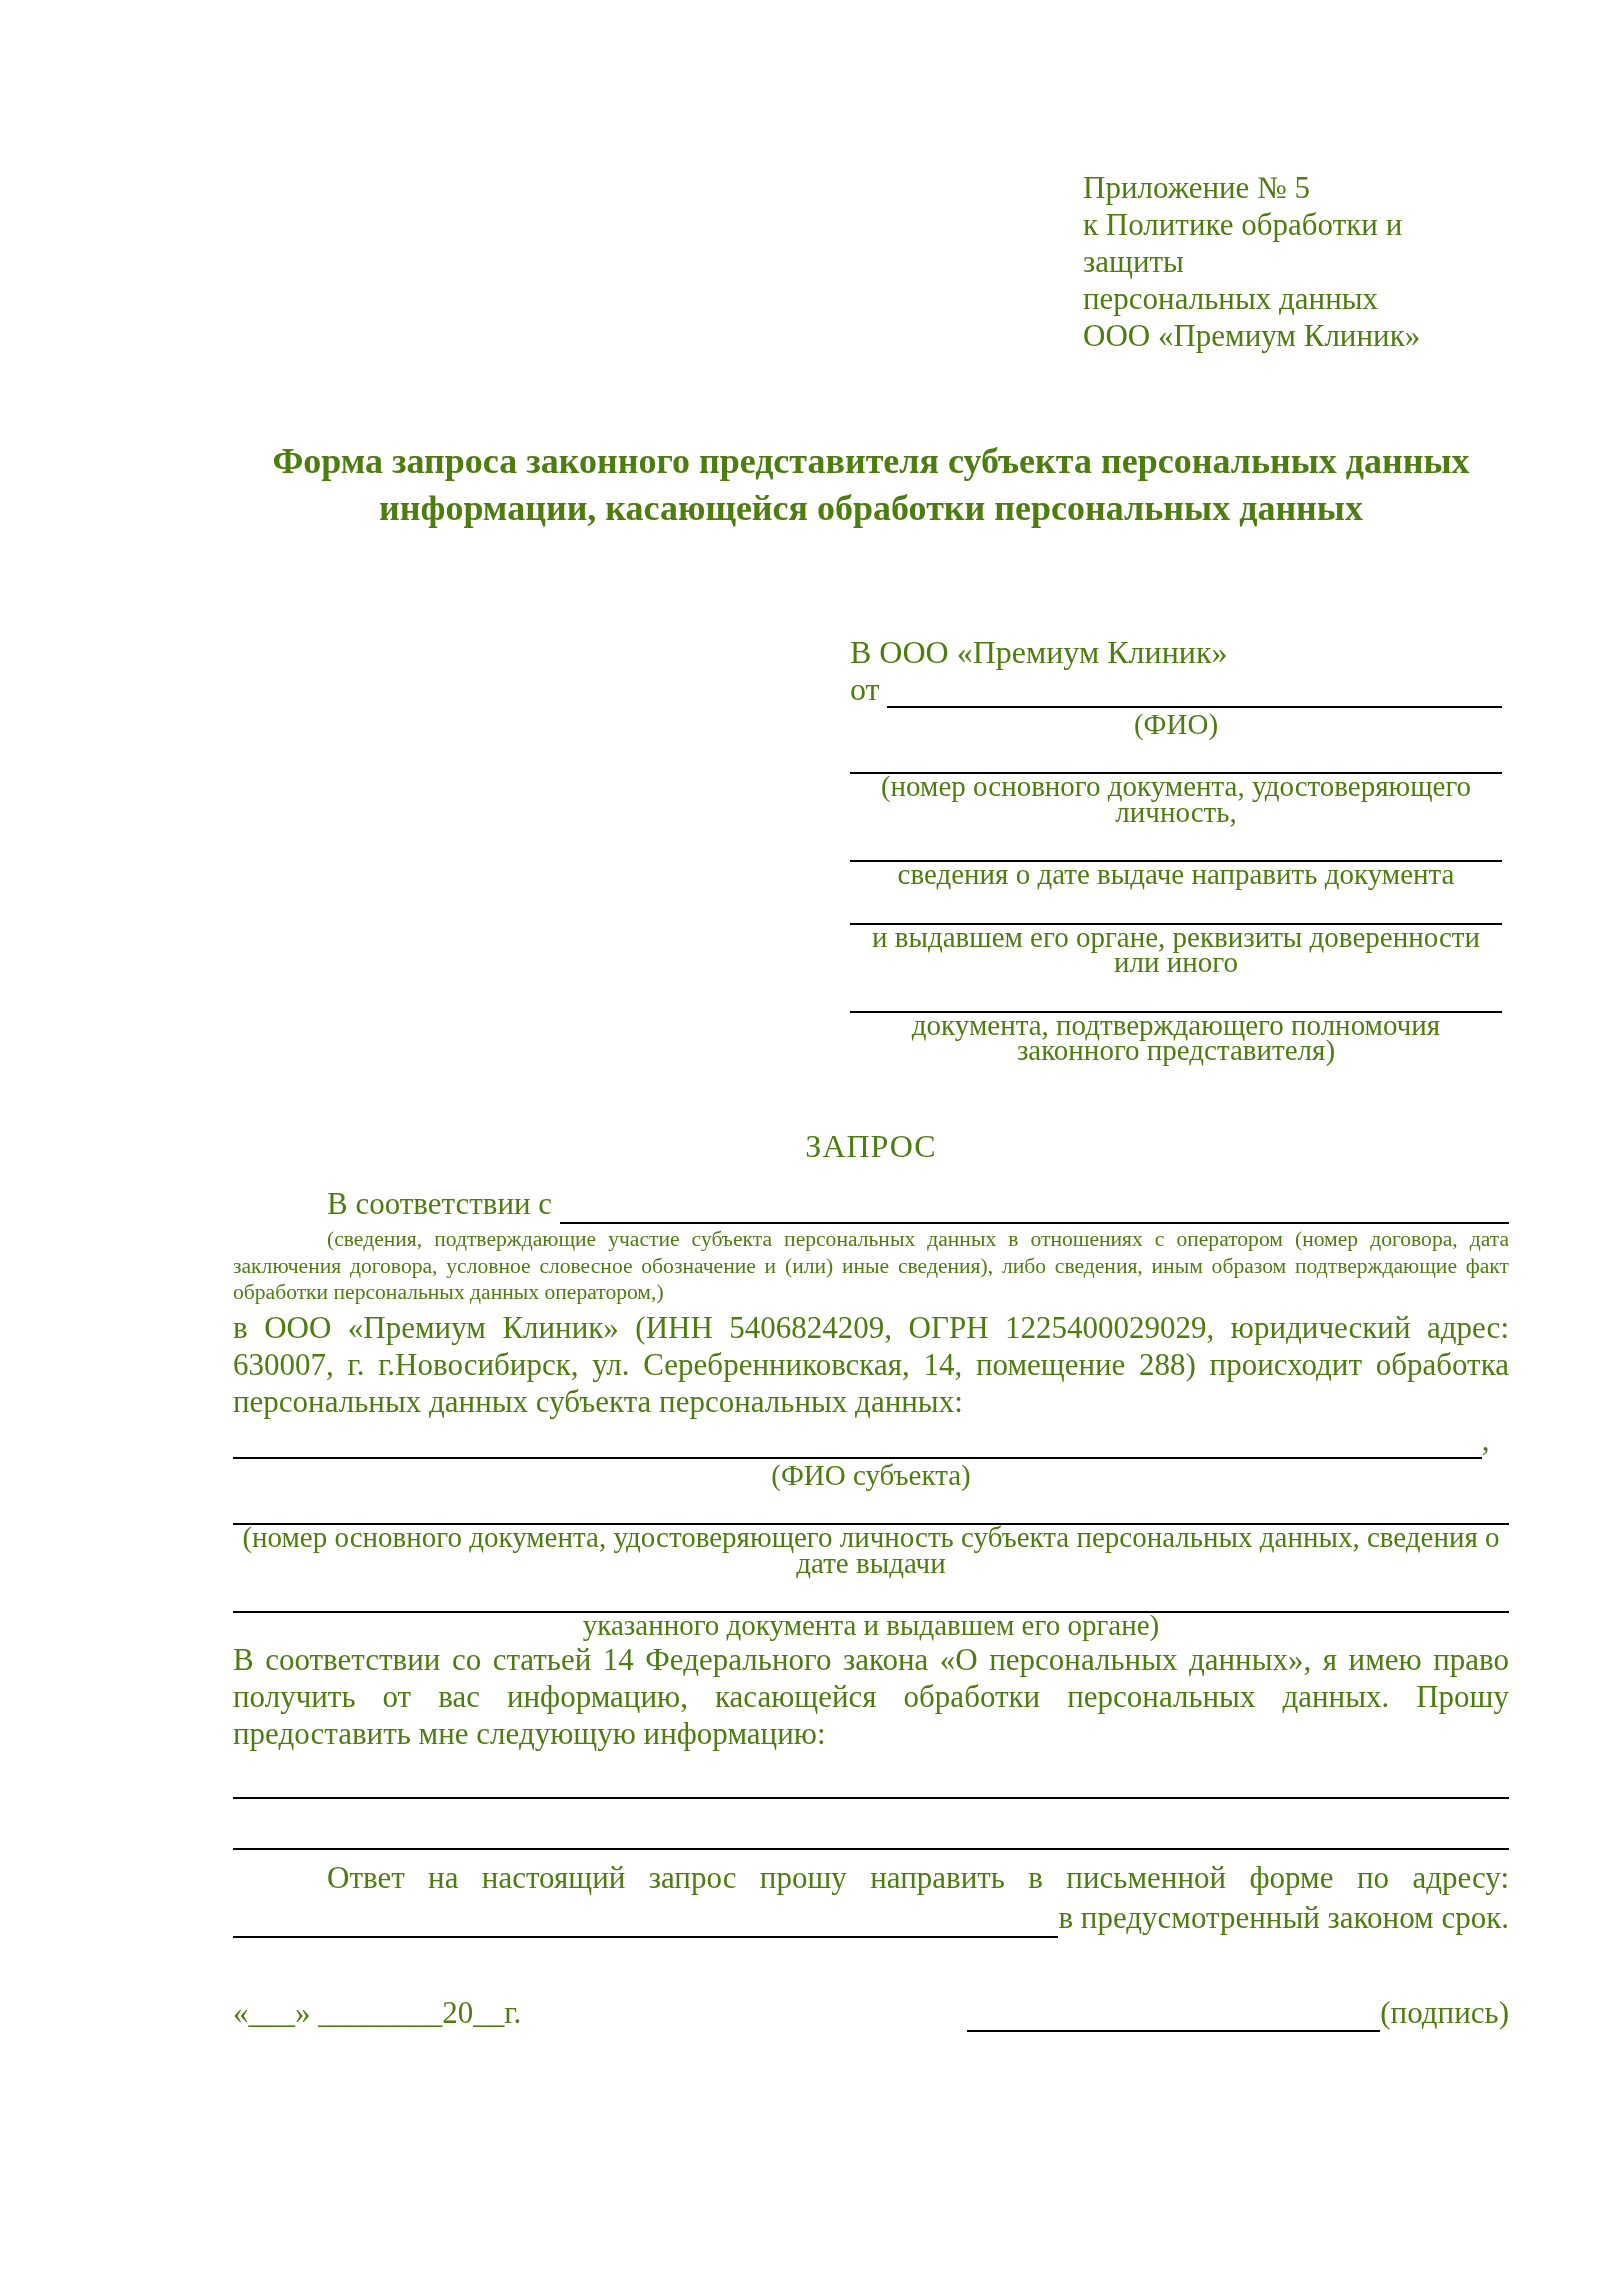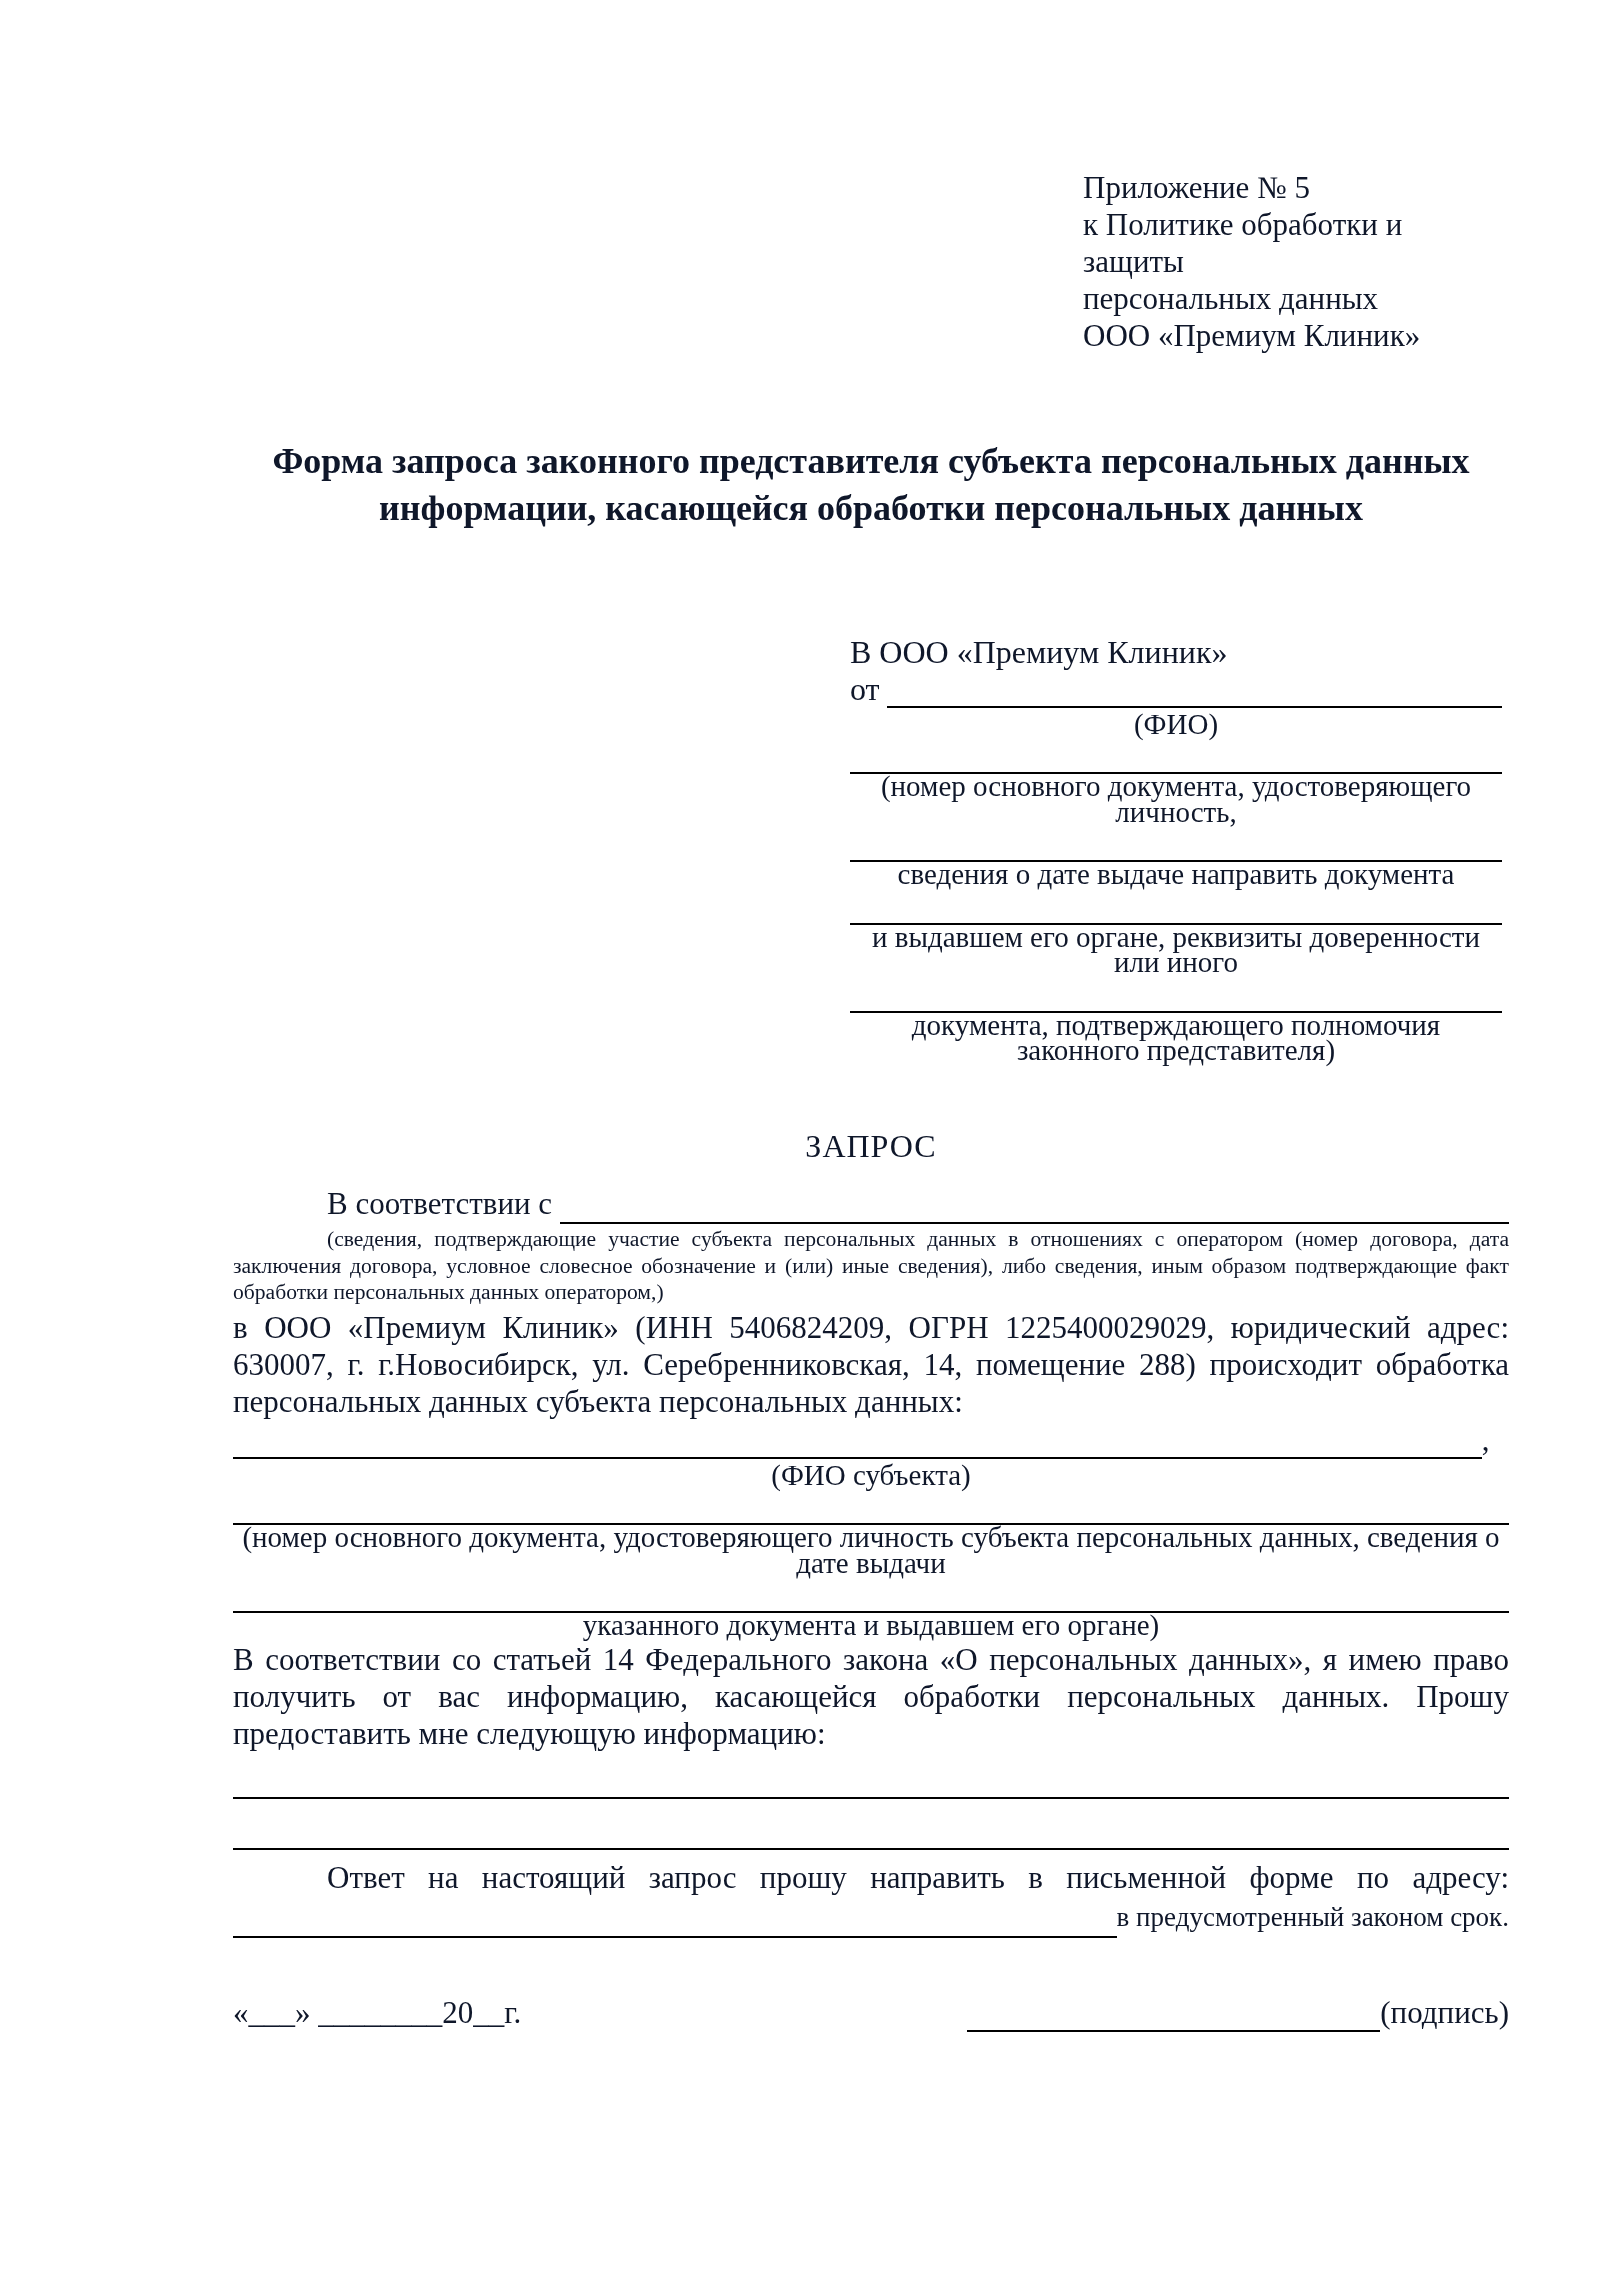--- a/index.html
+++ b/index.html
@@ -2,21 +2,21 @@
 <html><head>
 <meta charset="utf-8">
 <style>
   * { margin:0; padding:0; box-sizing:border-box; }
   html, body { background:#ffffff; }
   .page {
     position:relative;
     width:1621px;
     height:2293px;
     background:#ffffff;
-    color:#0f172a;
+    color:#4d7c0f;
     font-family:"Liberation Serif","DejaVu Serif",serif;
     padding:169px 112px 0 233px;
     overflow:hidden;
   }
   
   .hdr { margin-left:850px; font-size:31px; line-height:37px; }
   
   .title { margin-top:84px; text-align:center; font-weight:700; font-size:36px; line-height:47px; }
   
   .addr { margin-top:102px; margin-left:617px; width:652px; }
@@ -35,21 +35,21 @@
   .intro-cap { margin-top:2.9px; font-size:21.6px; line-height:26.5px; text-align:justify; text-indent:94px; }
   .par { font-size:31px; line-height:37px; text-align:justify; }
   .op-par { margin-top:2.9px; }
   .comma-row { display:flex; align-items:flex-end; font-size:31px; line-height:39px; margin-top:0; margin-right:19.6px; }
   .comma-row .uline { height:35px; }
   .sub-cap { margin-top:3.9px; }
   .law-par { margin-top:2px; }
   .ans-blank { height:47px; border-bottom:2.9px solid #000; }
   .ans-blank2 { height:51px; border-bottom:2.9px solid #000; }
   .reply1 { margin-top:7.8px; font-size:31px; line-height:39px; text-indent:94px; text-align:justify; text-align-last:justify; }
-  .reply2 { display:flex; align-items:flex-end; font-size:27px; line-height:41px; }
+  .reply2 { display:flex; align-items:flex-end; font-size:31px; line-height:41px; }
   .reply2 .uline { height:37px; }
   .reply2 .tail { flex:0 0 auto; }
   .sign-row { margin-top:55px; display:flex; justify-content:space-between; align-items:flex-end; font-size:31px; line-height:39px; }
   .sig-right { display:flex; align-items:flex-end; }
   .sig-line { width:413px; border-bottom:2.9px solid #000; height:35px; }
 </style>
 </head>
 <body>
 
 <div class="page">

